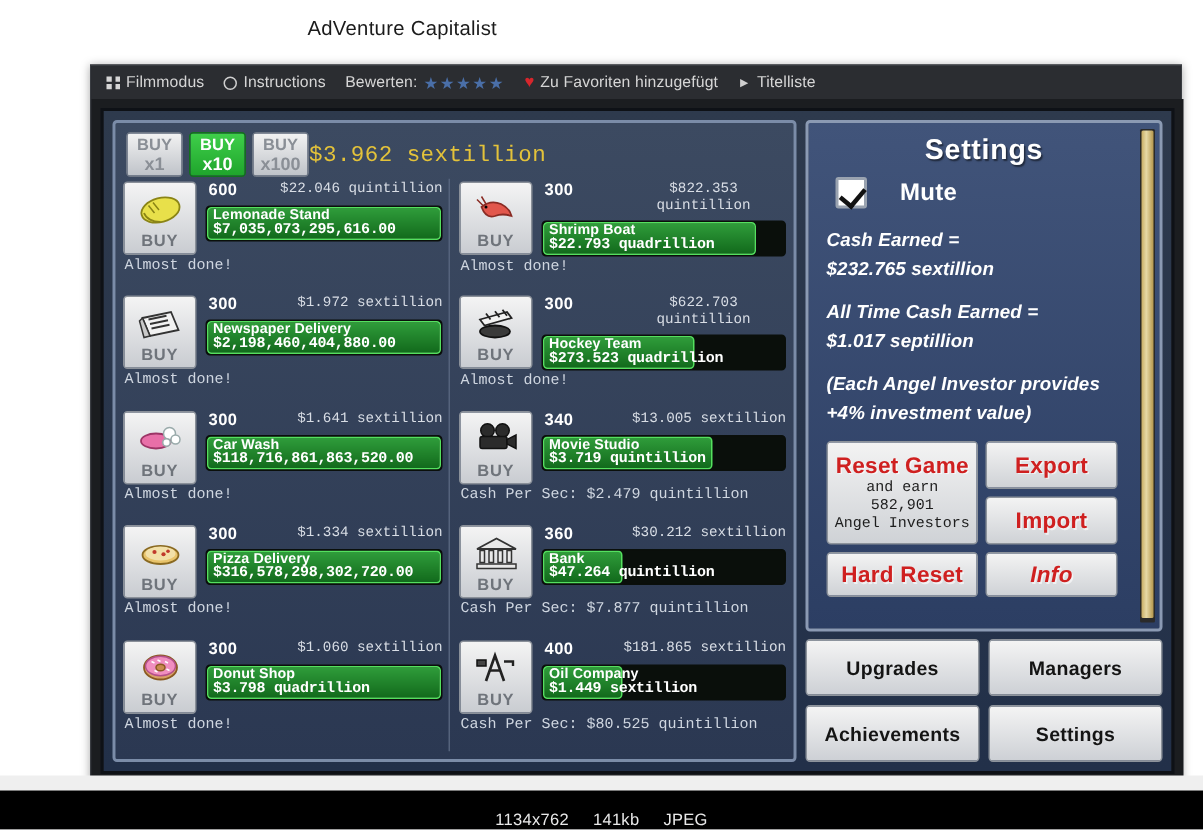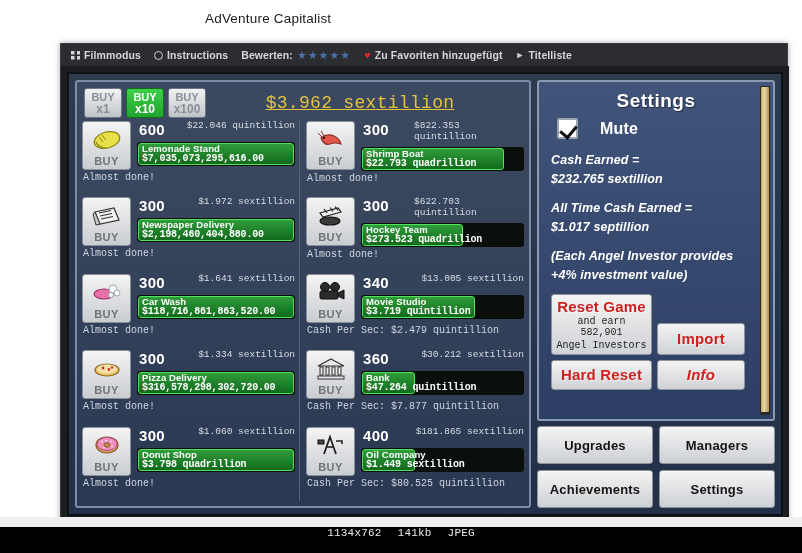--- a/index.html
+++ b/index.html
@@ -36,21 +36,21 @@
   #flash-toolbar {
     position: absolute; left: 0; top: 0; width: 100%; height: 22px;
     background: #2b2d31;
     display: flex; align-items: center;
     padding-left: 10px;
     font-size: 10.5px; color: #d6d6d6;
     font-family: "Liberation Sans", sans-serif;
     white-space: nowrap;
   }
   .tb-item { display:flex; align-items:center; gap:4px; margin-right:13px; }
-  .tb-item span.lbl { font-weight: bold; letter-spacing:.1px; }
+  .tb-item span.lbl { font-weight: normal; letter-spacing:.1px; }
   .ico-film {
     display:inline-block; width:9px; height:9px;
     background:
       linear-gradient(#d6d6d6,#d6d6d6) 0 0/3.5px 3.5px no-repeat,
       linear-gradient(#d6d6d6,#d6d6d6) 5.5px 0/3.5px 3.5px no-repeat,
       linear-gradient(#d6d6d6,#d6d6d6) 0 5.5px/3.5px 3.5px no-repeat,
       linear-gradient(#d6d6d6,#d6d6d6) 5.5px 5.5px/3.5px 3.5px no-repeat;
   }
   .ico-info {
     display:inline-block; width:9px; height:9px; border-radius:50%;
@@ -99,25 +99,24 @@
     display:flex; flex-direction:column; align-items:center; justify-content:center;
     line-height: 1.0;
     cursor: pointer;
   }
   .buy-mult .m1 { font-size: 11px; font-weight: bold; color:#8a8f96; font-family:"Liberation Sans",sans-serif; }
   .buy-mult .m2 { font-size: 12px; font-weight: bold; color:#8a8f96; }
   .buy-mult.active { background: linear-gradient(#3fcf4a, #1fa52c); border-color:#12701d; }
   .buy-mult.active .m1, .buy-mult.active .m2 { color:#ffffff; }
 
   #total-cash {
-    flex: 1; text-align: center; padding-right: 10px;
-    color: #e3c23a; font-size: 18px;
+    flex: 1; text-align: left; padding-right: 10px;
+    color: #e3c23a; font-size: 15px;
     font-family: "Liberation Mono", monospace;
     letter-spacing: .3px;
-    text-decoration: underline;
   }
 
   #biz-columns { flex:1; display:flex; gap: 6px; overflow:hidden; }
   .biz-col {
     position: relative;
     width: 222px;
     display:flex; flex-direction:column;
     gap: 0px;
   }
   .biz-col.left-col { border-right: 1px solid #55637c; padding-right:4px; }
@@ -145,26 +144,26 @@
   }
   .biz-buy .buy-label {
     font-family: "Liberation Sans", sans-serif;
     font-size: 11px; font-weight: bold; color:#6f747b;
     letter-spacing: .5px; margin-bottom: 2px;
   }
   .biz-main { flex:1; min-width:0; }
   .biz-top { display:flex; align-items:flex-start; justify-content:space-between; }
   .biz-count {
     font-family: "Liberation Sans", sans-serif;
-    font-size: 15px; font-weight: bold; color:#ffffff;
+    font-size: 11px; font-weight: bold; color:#ffffff;
     padding-left: 2px; letter-spacing:.3px;
   }
   .biz-cost {
     font-family: "Liberation Mono", monospace;
-    font-size: 9.5px; color:#d8dde5; text-align:left; line-height:1.15;
+    font-size: 9.5px; color:#d8dde5; text-align:center; line-height:1.15;
     max-width: 110px;
   }
 
   .progress-outer {
     margin-top: 4px;
     height: 24px;
     background: #0a0f0b;
     border: 1px solid #0a0f0b;
     border-radius: 3px;
     position: relative;
@@ -292,24 +291,24 @@
     border-radius: 3px;
     display:flex; align-items:center; justify-content:center;
     color:#141414; font-size:13px; font-weight:bold; letter-spacing:.2px;
     cursor:pointer;
   }
 
   
   #meta-bar {
     position:absolute; left:0; bottom:0; width:802px; height:26px;
     background:#000000;
-    display:flex; align-items:flex-start; justify-content:center;
+    display:flex; align-items:flex-end; justify-content:center;
     gap: 16px;
     color:#e9e9e9; font-size:11px;
-    font-family: Liberation Mono, monospace;
+    font-family: Liberation Sans, sans-serif;
   }
   #white-strip {
     position:absolute; left:0; bottom:26px; width:802px; height:10px;
     background:#efefef;
   }
   .meta-item { letter-spacing:.2px; }
 </style>
 </head>
 <body>
 
@@ -702,20 +701,23 @@
               <div class="stat-line">(Each Angel Investor provides</div>
               <div class="stat-line">+4% investment value)</div>
             </div>
 
             <div id="settings-buttons">
               <div class="sbtn" id="btn-reset-game">
                 <span class="big">Reset Game</span>
                 <span class="sub">and earn 582,901</span>
                 <span class="sub">Angel Investors</span>
               </div>
+              <div class="sbtn" id="btn-export">
+                <span class="big">Export</span>
+              </div>
               <div class="sbtn" id="btn-import">
                 <span class="big">Import</span>
               </div>
               <div class="sbtn" id="btn-hard-reset">
                 <span class="big">Hard Reset</span>
               </div>
               <div class="sbtn" id="btn-info">
                 <span class="big">Info</span>
               </div>
             </div>

